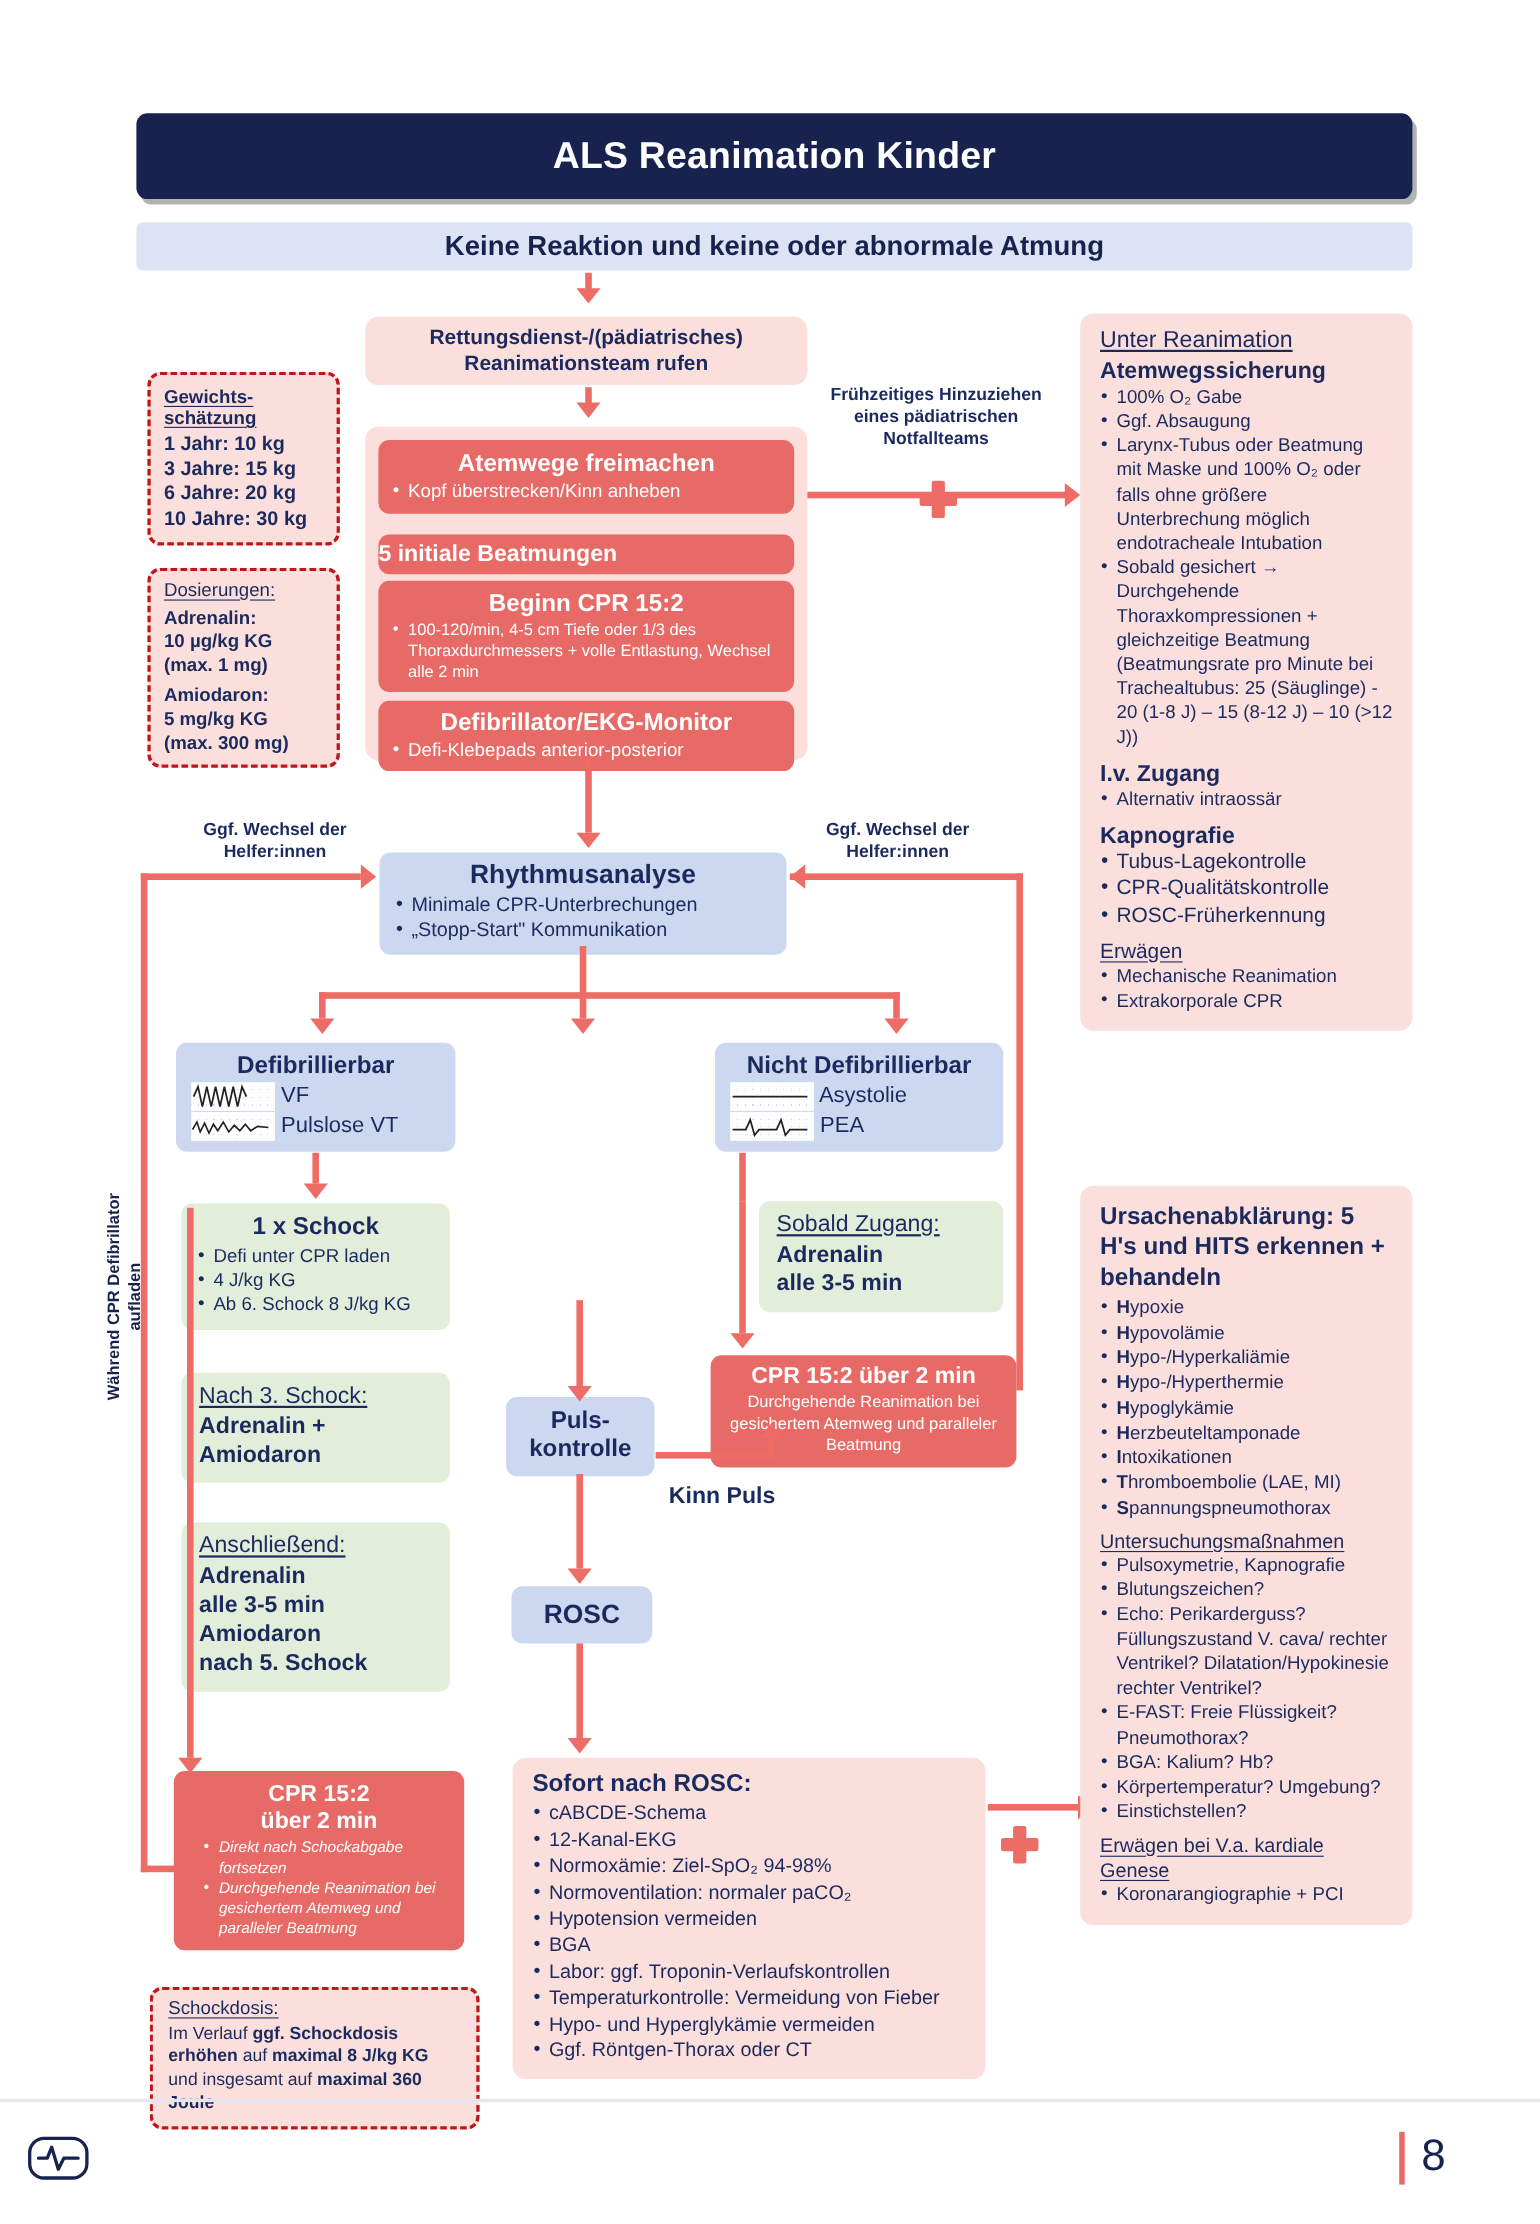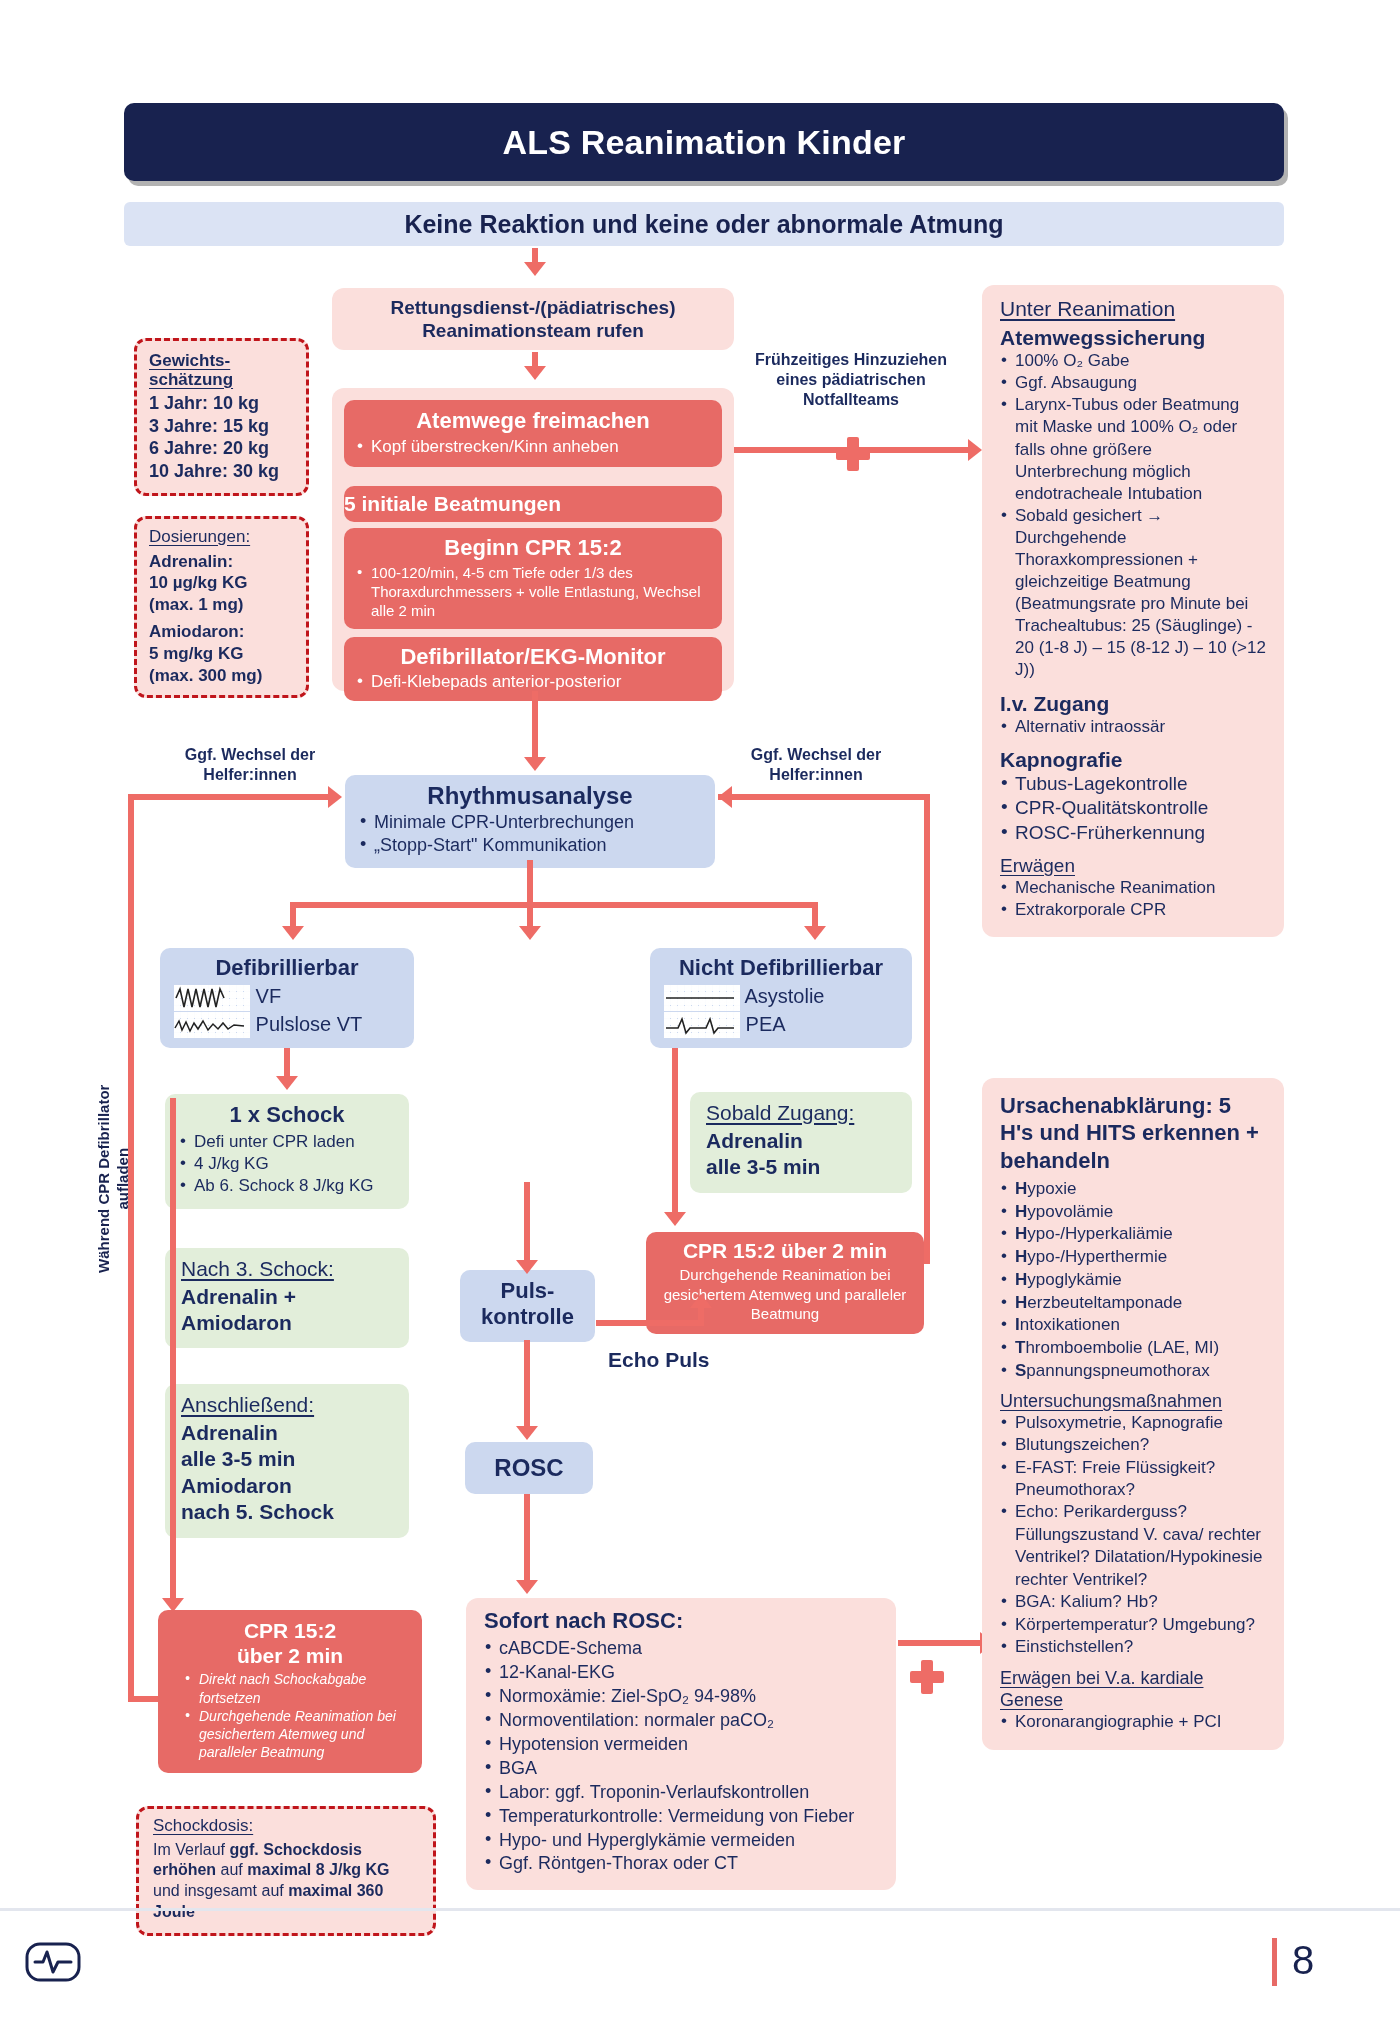--- a/index.html
+++ b/index.html
@@ -316,21 +316,21 @@
     <div style="font-size:15px; line-height:1.3; text-align:center; margin-top:2px;">Durchgehende Reanimation bei gesichertem Atemweg und paralleler Beatmung</div>
   </div>
 
   <div class="abs bluebox" style="left:460px; top:1270px; width:135px; padding:8px 10px 11px; text-align:center;">
     <div style="font-size:22px; font-weight:bold; line-height:1.2;">Puls-kontrolle</div>
   </div>
   <div class="vline" style="left:524px; top:1182px; height:78px;"></div>
   <div class="arrowdown" style="left:516px; top:1260px;"></div>
 
   <div class="abs" style="left:608px; top:1348px; font-size:21px; font-weight:bold;">
-    <span>Echo Puls</span>
+    <span>Kinn Puls</span>
   </div>
   <div class="hline" style="left:596px; top:1320px; width:108px;"></div>
   <div class="vline" style="left:698px; top:1306px; height:14px;"></div>
   <div class="arrowup" style="left:690px; top:1294px;"></div>
 
   <div class="abs bluebox" style="left:465px; top:1442px; width:128px; height:52px; display:flex; align-items:center; justify-content:center;">
     <span style="font-size:24px; font-weight:bold;">ROSC</span>
   </div>
   <div class="vline" style="left:524px; top:1340px; height:86px;"></div>
   <div class="arrowdown" style="left:516px; top:1426px;"></div>
@@ -421,22 +421,22 @@
       <li><b>H</b><span>erzbeuteltamponade</span></li>
       <li><b>I</b><span>ntoxikationen</span></li>
       <li><b>T</b><span>hromboembolie (LAE, MI)</span></li>
       <li><b>S</b><span>pannungspneumothorax</span></li>
     </ul>
 
     <div class="ul" style="font-size:18px; margin-top:8px;">Untersuchungsmaßnahmen</div>
     <ul class="bl" style="font-size:17px; line-height:1.32;">
       <li>Pulsoxymetrie, Kapnografie</li>
       <li>Blutungszeichen?</li>
+      <li>Echo: Perikarderguss? Füllungszustand V. cava/ rechter Ventrikel? Dilatation/Hypokinesie rechter Ventrikel?</li>
       <li>E-FAST: Freie Flüssigkeit? Pneumothorax?</li>
-      <li>Echo: Perikarderguss? Füllungszustand V. cava/ rechter Ventrikel? Dilatation/Hypokinesie rechter Ventrikel?</li>
       <li>BGA: Kalium? Hb?</li>
       <li>Körpertemperatur? Umgebung?</li>
       <li>Einstichstellen?</li>
     </ul>
 
     <div class="ul" style="font-size:18px; margin-top:8px; line-height:1.24;">Erwägen bei V.a. kardiale Genese</div>
     <ul class="bl" style="font-size:17px; line-height:1.32;">
       <li>Koronarangiographie + PCI</li>
     </ul>
   </div>

